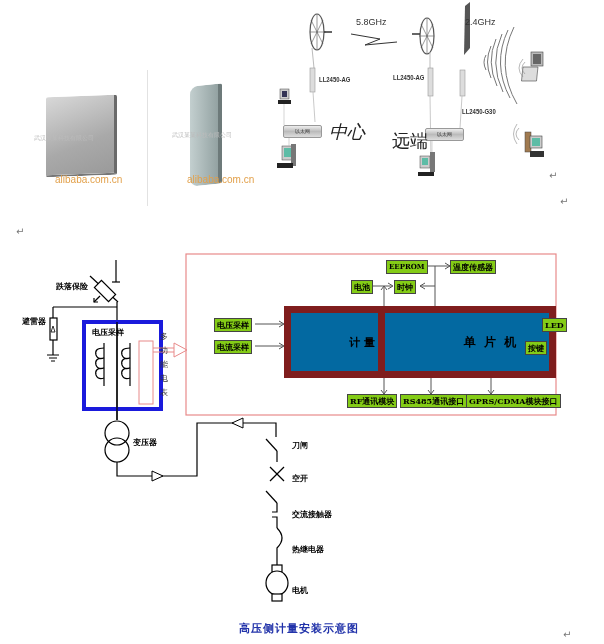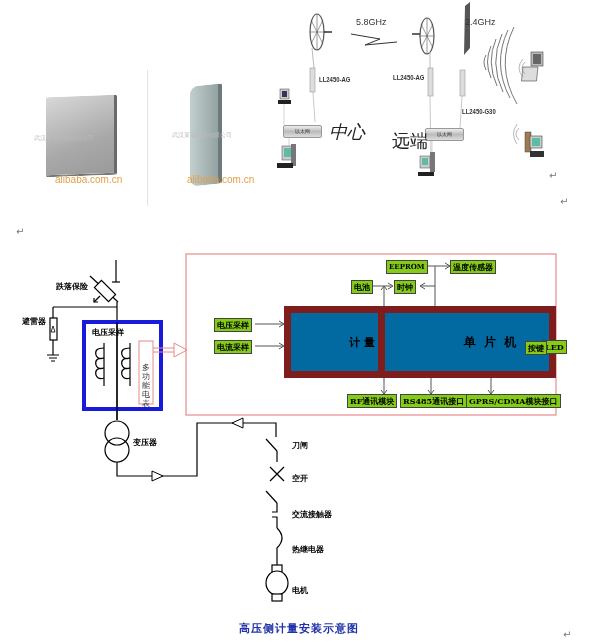--- a/index.html
+++ b/index.html
@@ -231,39 +231,39 @@
 
   <rect x="272" y="565" width="10" height="7" fill="#fff" stroke="#000" stroke-width="1.2"></rect>
   <line x1="277" y1="561" x2="277" y2="565" stroke="#000" stroke-width="1.2"></line>
   <ellipse cx="277" cy="583" rx="11" ry="12" fill="#fff" stroke="#000" stroke-width="1.2"></ellipse>
   <rect x="272" y="594" width="10" height="7" fill="#fff" stroke="#000" stroke-width="1.2"></rect>
 </svg>
 
 <div class="circ-lbl" style="left:56px;top:281px;">跌落保险</div>
 <div class="circ-lbl" style="left:22px;top:316px;">避雷器</div>
 <div class="circ-lbl" style="left:92px;top:327px;">电压采样</div>
-<div style="position:absolute;left:140px;top:363px;width:12px;font-size:8px;line-height:9px;text-align:center;color:#333;word-break:break-all;">多功能电表</div>
+<div style="position:absolute;left:140px;top:330px;width:12px;font-size:8px;line-height:14px;text-align:center;color:#333;word-break:break-all;padding-left:18px;">多功能电表</div>
 <div class="circ-lbl" style="left:133px;top:437px;">变压器</div>
 <div class="circ-lbl" style="left:292px;top:440px;">刀闸</div>
 <div class="circ-lbl" style="left:292px;top:473px;">空开</div>
 <div class="circ-lbl" style="left:292px;top:509px;">交流接触器</div>
 <div class="circ-lbl" style="left:292px;top:544px;">热继电器</div>
 <div class="circ-lbl" style="left:292px;top:585px;">电机</div>
 
 <div class="blk" style="left:214px;top:318px;">电压采样</div>
 <div class="blk" style="left:214px;top:340px;">电流采样</div>
 <div class="big-blk" style="left:284px;top:306px;width:64px;height:58px;font-size:11px;">
     <span>计 量 IC</span>
   </div>
 <div class="big-blk" style="left:378px;top:306px;width:116px;height:58px;font-size:12px;letter-spacing:2px;">
     <span>单 片 机</span>
   </div>
 <div class="blk" style="left:351px;top:280px;">电池</div>
 <div class="blk" style="left:394px;top:280px;">时钟</div>
 <div class="blk" style="left:386px;top:260px;font-size:7px;">EEPROM</div>
 <div class="blk" style="left:450px;top:260px;">温度传感器</div>
-<div class="blk" style="left:542px;top:318px;margin-top:22px;">LED</div>
+<div class="blk" style="left:542px;top:318px;">LED</div>
 <div class="blk" style="left:525px;top:341px;">按键</div>
 <div class="blk" style="left:347px;top:394px;">RF通讯模块</div>
 <div class="blk" style="left:400px;top:394px;">RS485通讯接口</div>
 <div class="blk" style="left:466px;top:394px;">GPRS/CDMA模块接口</div>
 
 <div class="caption" style="left:239px;top:621px;">高压侧计量安装示意图</div>
 
 </body></html>

